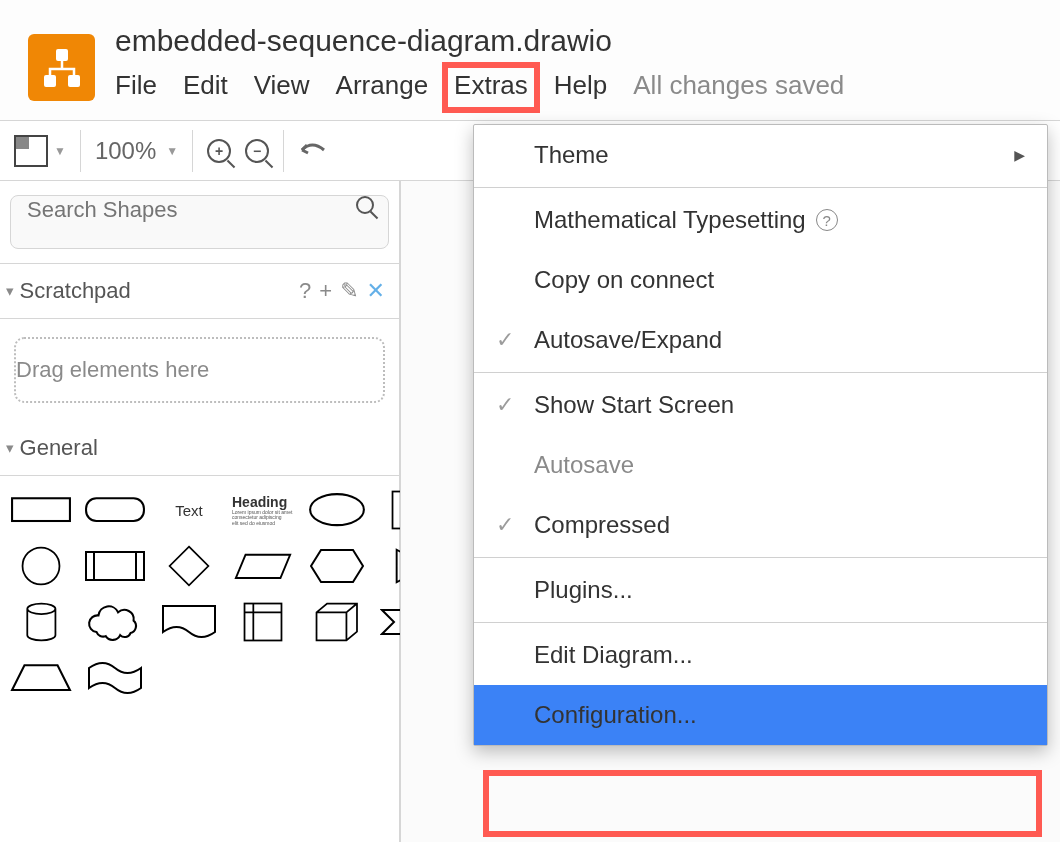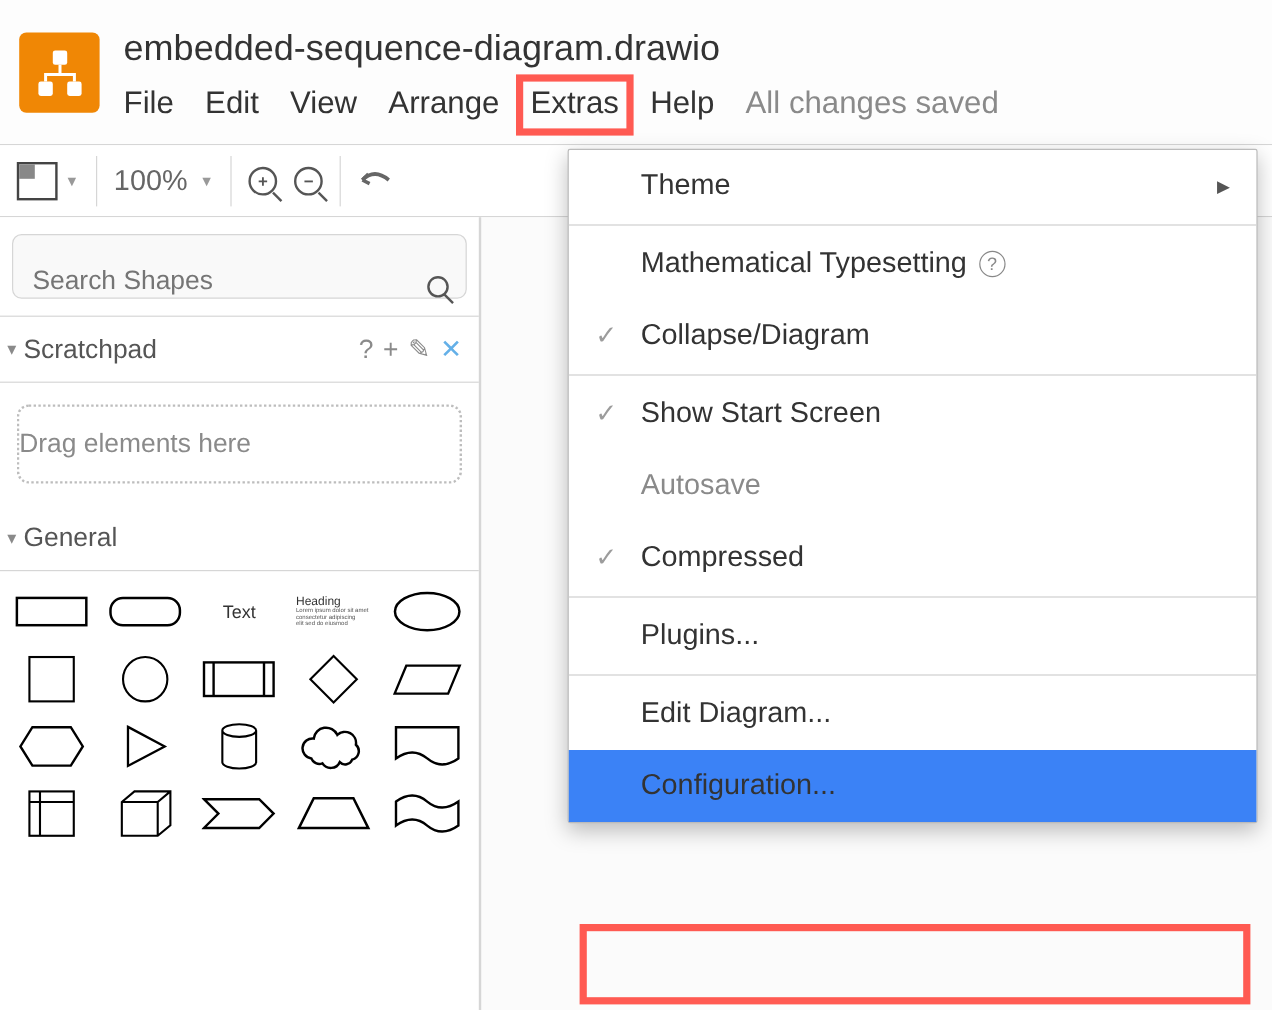--- a/index.html
+++ b/index.html
@@ -6,49 +6,49 @@
   --bg:#ffffff;
   --bg2:#f9f9f9;
   --panel:#f5f5f5;
   --border:#d6d6d6;
   --txt:#333;
   --muted:#8a8a8a;
   --hl:#ff5a52;
 }
 *{box-sizing:border-box;font-family:-apple-system,Helvetica,Arial,sans-serif}
 body{margin:0;width:1060px;height:842px;background:#fdfdfd;color:var(--txt);overflow:hidden}
-.topbar{display:flex;align-items:center;padding:20px 10px 5px 16px}
+.topbar{display:flex;align-items:flex-end;padding:20px 10px 5px 28px}
 .logo{width:67px;height:67px;border-radius:6px;background:#f08705;display:flex;align-items:center;justify-content:center;flex-shrink:0}
 .logo svg{width:46px;height:46px}
 .top-right{margin-left:20px;flex:1}
 .title{font-size:30px;font-weight:400;margin:4px 0 12px}
 .menubar{display:flex;gap:26px;font-size:26px;align-items:center}
 .menubar span{cursor:pointer}
 .hl-small{border:6px solid var(--hl);padding:2px 6px 6px;margin:-8px -12px -12px}
 .saved{color:var(--muted)}
 .divider{height:1px;background:var(--border);margin-top:14px}
 .toolbar{height:60px;display:flex;align-items:center;gap:14px;padding:0 14px;border-bottom:1px solid var(--border);background:var(--bg)}
 .tool-sep{width:1px;height:42px;background:var(--border)}
 .tool{display:flex;align-items:center;gap:6px;color:#666;font-size:24px}
 .layout-icon{width:34px;height:32px;border:2px solid #444;position:relative}
 .layout-icon:before{content:"";position:absolute;top:0;left:0;width:13px;height:12px;background:#888}
 .zoom-glass{width:24px;height:24px;border:2px solid #555;border-radius:50%;position:relative}
 .zoom-glass:after{content:"";position:absolute;width:10px;height:2px;background:#555;bottom:-4px;right:-7px;transform:rotate(45deg)}
 .zg-inner{position:absolute;inset:0;display:flex;align-items:center;justify-content:center;font-size:14px;font-weight:700;color:#555}
 .workspace{display:flex;height:calc(842px - 180px)}
 .sidebar{width:400px;border-right:1px solid var(--border);background:var(--bg)}
 .searchwrap{padding:14px 10px;border-bottom:1px solid var(--border)}
-.search{display:flex;align-items:flex-end;height:54px;border:1px solid var(--border);border-radius:8px;background:var(--bg2);padding:0 14px}
+.search{display:flex;align-items:flex-start;height:54px;border:1px solid var(--border);border-radius:8px;background:var(--bg2);padding:0 14px}
 .search input{flex:1;border:none;background:none;font-size:22px;color:var(--muted);outline:none}
 .section-hdr{display:flex;align-items:center;padding:14px 14px 14px 6px;border-bottom:1px solid var(--border);font-size:22px;color:#555}
 .section-hdr .toggle{color:var(--muted);font-size:15px;margin-right:6px}
 .scratch-tools{margin-left:auto;display:flex;gap:8px;color:var(--muted);font-size:22px}
 .scratch-tools .x{color:#64b0e8}
 .drop{margin:18px 14px;height:66px;border:2px dotted #bdbdbd;border-radius:10px;display:flex;align-items:center;justify-content:flex-start;font-size:22px;color:var(--muted)}
-.shapes{padding:12px 10px;display:grid;grid-template-columns:repeat(5,1fr);gap:12px;justify-items:center;align-items:center}
+.shapes{padding:12px 10px;display:grid;grid-template-columns:repeat(6,1fr);gap:12px;justify-items:center;align-items:center}
 .shapecell{width:62px;height:44px;display:flex;align-items:center;justify-content:center}
 .shapecell svg{max-width:100%;max-height:100%}
 .canvas{flex:1;position:relative;background:#fbfbfb;border-left:1px solid var(--border)}
 .dropdown{position:absolute;left:473px;top:124px;width:575px;background:#fff;border:1px solid #bbb;box-shadow:0 6px 18px rgba(0,0,0,.25);font-size:24px;border-radius:2px}
 .dd-row{display:flex;align-items:center;height:60px;padding-left:60px;padding-right:28px;position:relative;cursor:pointer}
 .dd-row.checked:before{content:"✓";position:absolute;left:22px;color:#9c9c9c;font-size:22px}
 .dd-row.submenu:after{content:"▶";position:absolute;right:22px;font-size:14px;color:#555}
 .dd-row.disabled{color:var(--muted)}
 .dd-row .help{margin-left:10px;width:22px;height:22px;border:1.5px solid #888;border-radius:50%;display:flex;align-items:center;justify-content:center;font-size:15px;color:#888}
 .dd-sep{height:1px;background:#d0d0d0;margin:2px 0}
@@ -146,21 +146,21 @@
             <rect x="2" y="8" width="56" height="22" fill="none" stroke="#000" stroke-width="2"></rect>
           </svg>
         </div>
       <div class="shapecell">
           <svg viewBox="0 0 60 38">
             <rect x="2" y="8" width="56" height="22" rx="10" fill="none" stroke="#000" stroke-width="2"></rect>
           </svg>
         </div>
       <div class="shapecell" style="font-size:15px">Text</div>
       <div class="shapecell" style="flex-direction:column;align-items:flex-start">
-          <div style="font-size:10px;font-weight:400">Heading</div>
+          <div style="font-size:14px;font-weight:700">Heading</div>
           <div style="font-size:5px;line-height:1.1;color:#555">Lorem ipsum dolor sit amet<br>consectetur adipiscing<br>elit sed do eiusmod</div>
         </div>
       <div class="shapecell">
           <svg viewBox="0 0 60 38">
             <ellipse cx="30" cy="19" rx="26" ry="15" fill="none" stroke="#000" stroke-width="2"></ellipse>
           </svg>
         </div>
 
       <div class="shapecell">
           <svg viewBox="0 0 50 50">
@@ -250,22 +250,25 @@
 
 <div class="dropdown">
   <div class="dd-row submenu">
       <span>Theme</span>
     </div>
   <div class="dd-sep"></div>
   <div class="dd-row">
       <span>Mathematical Typesetting</span>
       <span class="help">?</span>
     </div>
+  <div class="dd-row">
+      <span>Copy on connect</span>
+    </div>
   <div class="dd-row checked">
-      <span>Collapse/Diagram</span>
+      <span>Autosave/Expand</span>
     </div>
   <div class="dd-sep"></div>
   <div class="dd-row checked">
       <span>Show Start Screen</span>
     </div>
   <div class="dd-row disabled">
       <span>Autosave</span>
     </div>
   <div class="dd-row checked">
       <span>Compressed</span>

